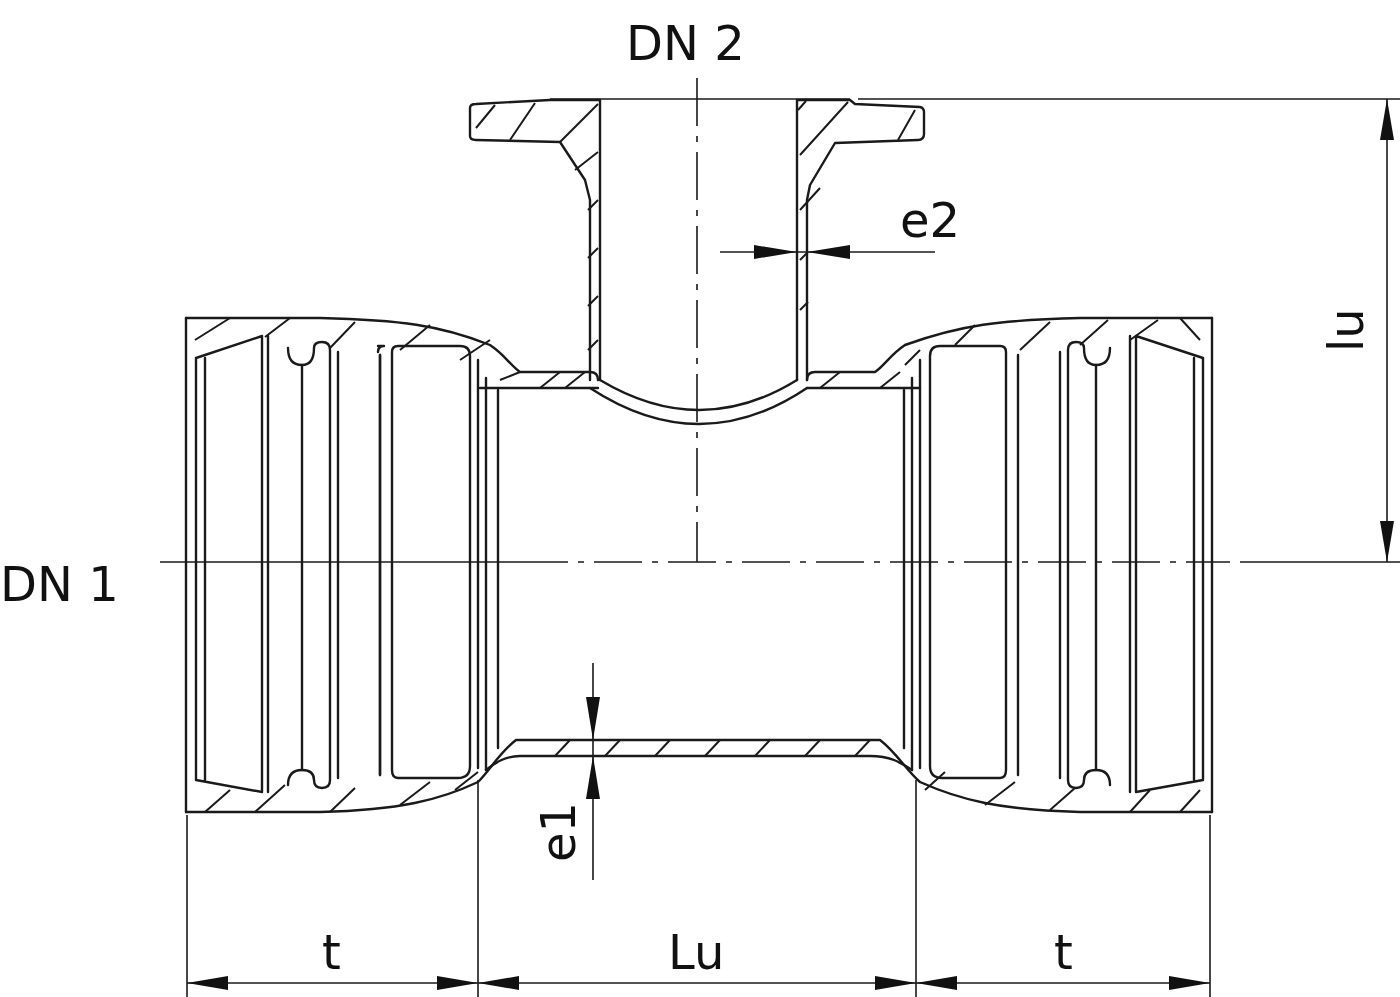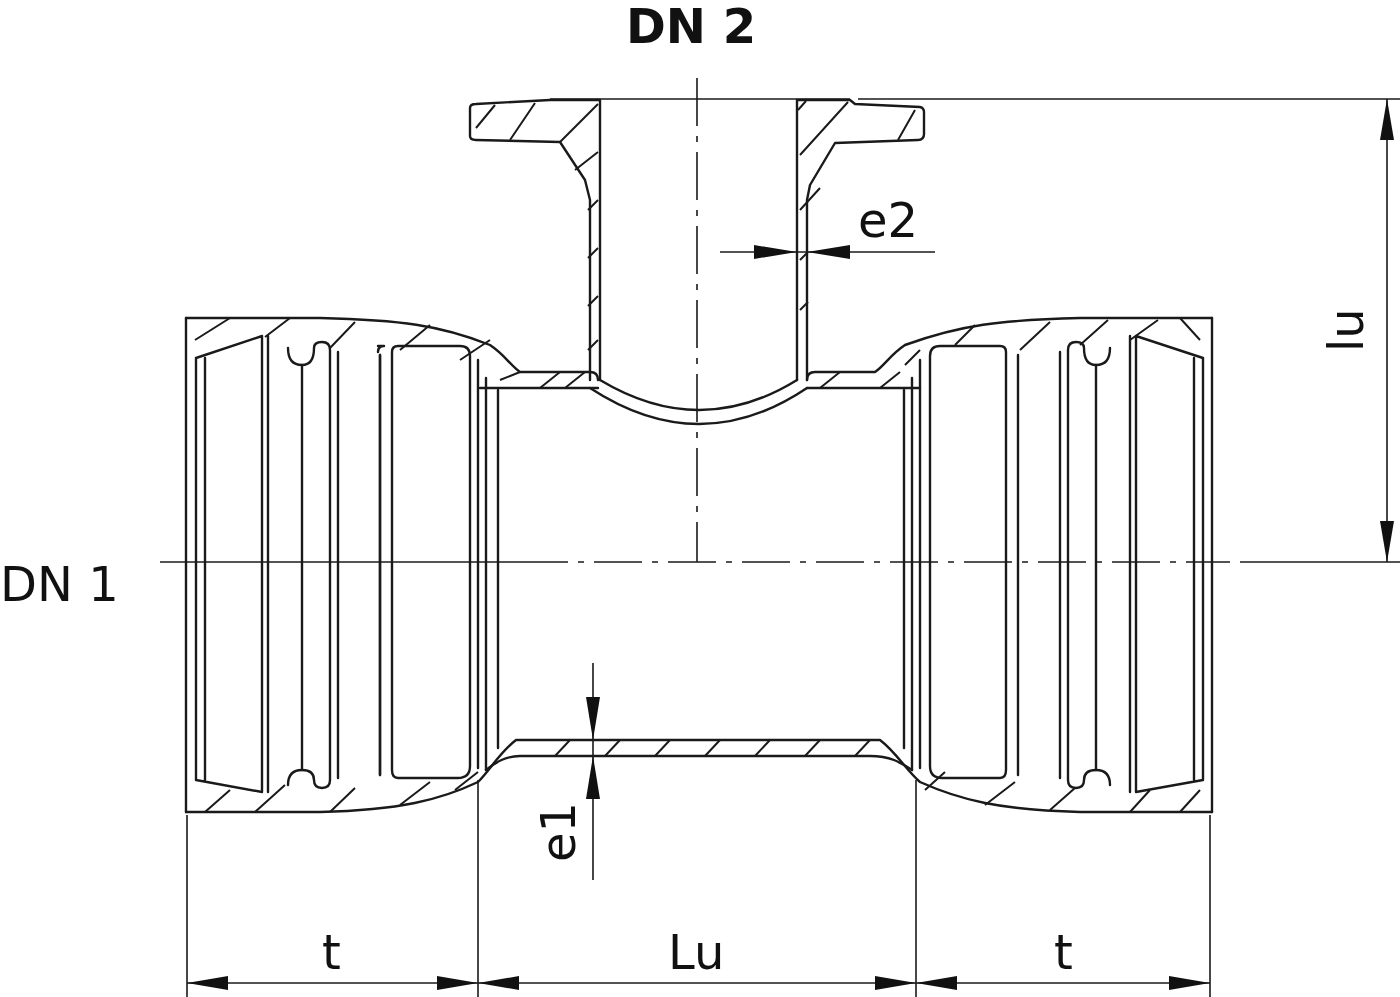--- a/index.html
+++ b/index.html
@@ -113,20 +113,20 @@
     <polygon class="arrow" points="478,983 437,976 437,990"></polygon>
 
     <polygon class="arrow" points="478,983 519,976 519,990"></polygon>
     <polygon class="arrow" points="916,983 875,976 875,990"></polygon>
 
     <polygon class="arrow" points="916,983 957,976 957,990"></polygon>
     <polygon class="arrow" points="1210,983 1169,976 1169,990"></polygon>
   </g>
 </svg>
 
-<span class="label-abs" style="left:626px; top:2px;font-weight:bold;">DN 2</span>
+<span class="label-abs" style="left:626px; top:19px;">DN 2</span>
 <span class="label-abs" style="left:0px; top:560px;">DN 1</span>
-<span class="label-abs" style="left:858px; top:196px;">e2</span>
+<span class="label-abs" style="left:900px; top:196px;">e2</span>
 <span class="label-abs" style="left:534px; top:862px; transform:rotate(-90deg); transform-origin:left top;">e1</span>
 <span class="label-abs" style="left:1322px; top:352px; transform:rotate(-90deg); transform-origin:left top;">lu</span>
 <span class="label-abs" style="left:322px; top:928px;">t</span>
 <span class="label-abs" style="left:668px; top:928px;">Lu</span>
 <span class="label-abs" style="left:1054px; top:928px;">t</span>
 
 </body></html>

